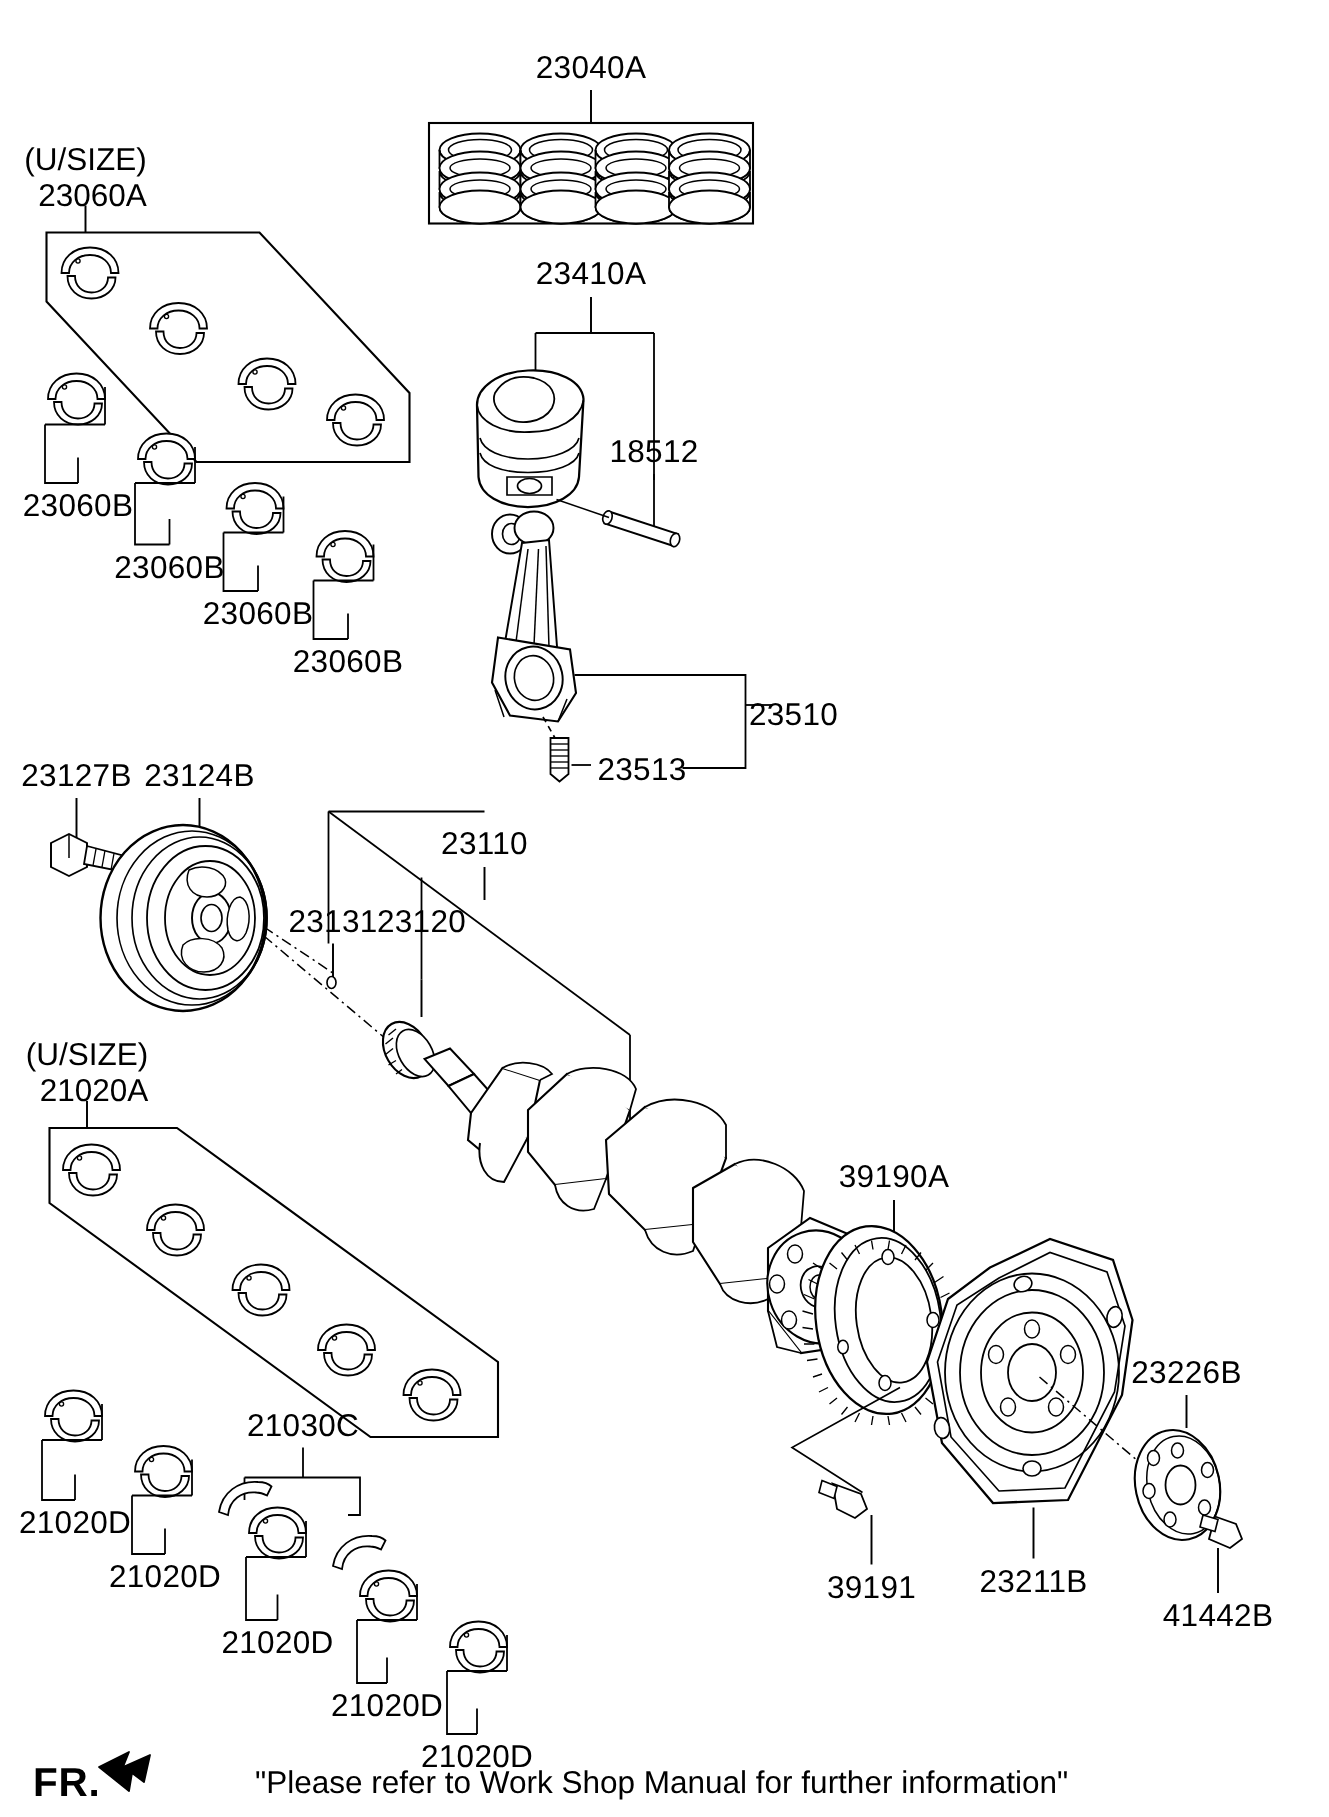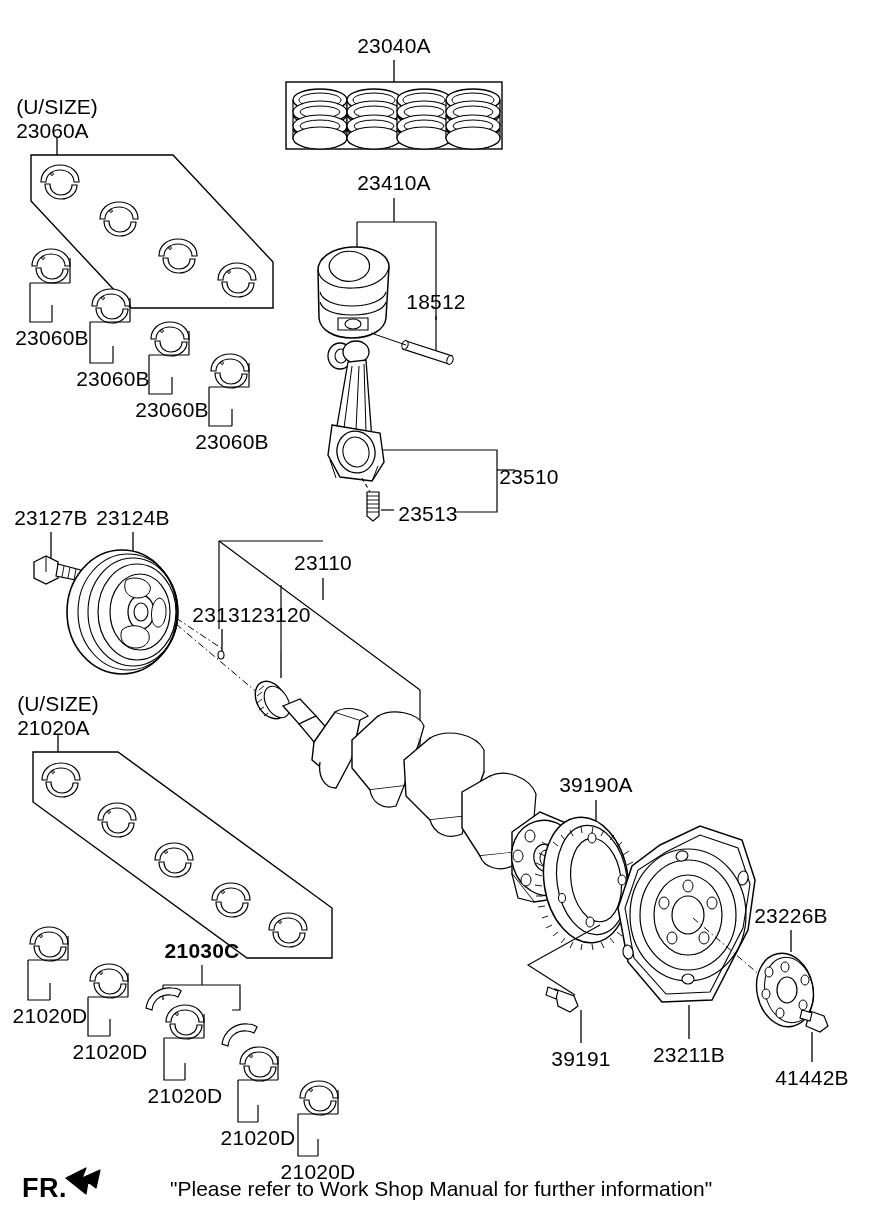--- a/index.html
+++ b/index.html
@@ -24,21 +24,21 @@
     white-space:nowrap;
     color:#000;
     line-height:1.04;
   }
   .lbl.ctr{transform:translateX(-50%);}
   .usize{
     position:absolute;
     font-size:21px;
     white-space:nowrap;
     line-height:1.12;
-    text-align:left;
+    text-align:right;
   }
   .usize .u{display:block;}
   .usize .n{display:block;}
   #fr{
     position:absolute;
     left:22px;
     top:1173px;
     font-size:27px;
     font-weight:bold;
     letter-spacing:0.5px;
@@ -408,21 +408,21 @@
       <div class="lbl ctr" style="left: 51px; top: 507px;">23127B</div>
       <div class="lbl ctr" style="left: 133px; top: 507px;">23124B</div>
       <div class="lbl ctr" style="left: 323px; top: 552px; text-align: right;">23110</div>
       <div class="lbl ctr" style="left: 222px; top: 604px;">23131</div>
       <div class="lbl ctr" style="left: 281px; top: 604px;">23120</div>
       <div class="usize ctr" style="left: 58px; top: 692px; transform: translateX(-50%);">
         <span class="u">(U/SIZE)</span>
         <span class="n">21020A</span>
       </div>
       <div class="lbl ctr" style="left: 596px; top: 774px;">39190A</div>
-      <div class="lbl ctr" style="left: 202px; top: 940px; font-weight: bold;">21030C</div>
+      <div class="lbl ctr" style="left: 202px; top: 940px;">21030C</div>
       <div class="lbl ctr" style="left: 50px; top: 1005px;">21020D</div>
       <div class="lbl ctr" style="left: 791px; top: 905px;">23226B</div>
       <div class="lbl ctr" style="left: 110px; top: 1041px;">21020D</div>
       <div class="lbl ctr" style="left: 185px; top: 1085px;">21020D</div>
       <div class="lbl ctr" style="left: 581px; top: 1048px;">39191</div>
       <div class="lbl ctr" style="left: 689px; top: 1044px;">23211B</div>
       <div class="lbl ctr" style="left: 258px; top: 1127px;">21020D</div>
       <div class="lbl ctr" style="left: 812px; top: 1067px;">41442B</div>
       <div class="lbl ctr" style="left: 318px; top: 1161px;">21020D</div>
     </div>

